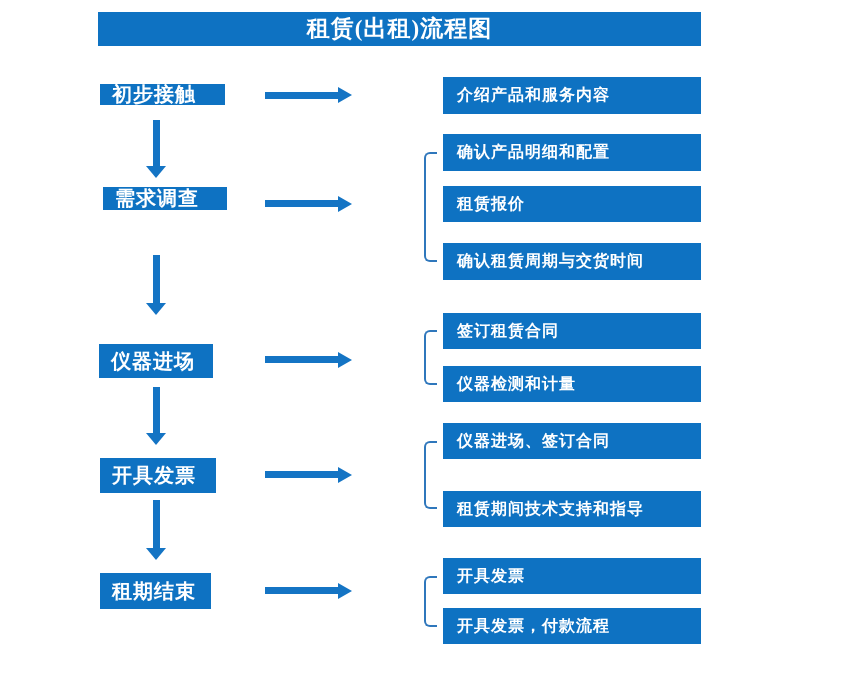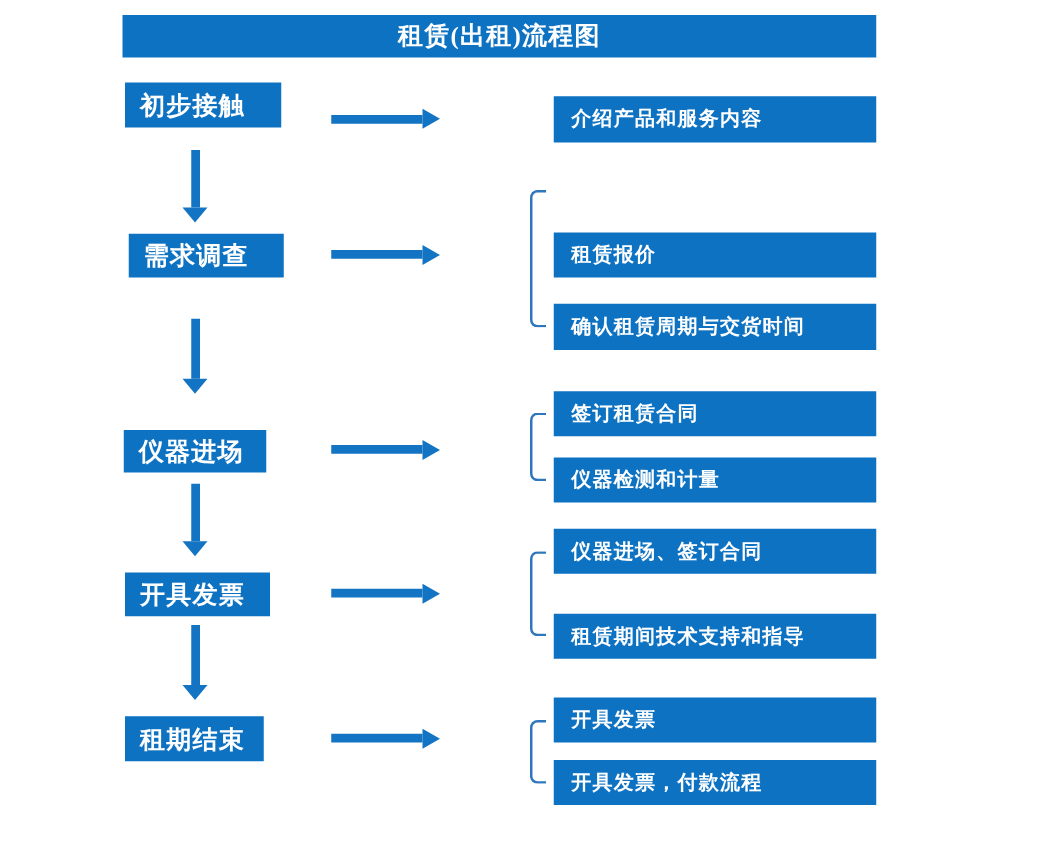--- a/index.html
+++ b/index.html
@@ -5,21 +5,21 @@
   html,body { margin:0; padding:0; background:#ffffff; }
   .canvas {
     position:relative; width:844px; height:688px; overflow:hidden;
     background:var(--background,#ffffff);
     font-family:"Liberation Serif","DejaVu Serif",serif;
     font-weight:bold;
   }
   .title-bar {
     position:absolute; left:98px; top:12px; width:603px; height:34px;
     background:var(--box-fill,#0e72c2); color:var(--box-text,#ffffff);
-    font-size:20px; line-height:34px; text-align:center; letter-spacing:1px;
+    font-size:23px; line-height:34px; text-align:center; letter-spacing:1px;
   }
   .stage-box {
     position:absolute; box-sizing:border-box;
     background:var(--box-fill,#0e72c2); color:var(--box-text,#ffffff);
     font-size:20px; padding-left:12px;
     display:flex; align-items:center; letter-spacing:1px; white-space:nowrap;
   }
   .output-box {
     position:absolute; left:443px; width:258px; height:36px; box-sizing:border-box;
     background:var(--box-fill,#0e72c2); color:var(--box-text,#ffffff);
@@ -41,22 +41,22 @@
     background:transparent;
   }
 </style>
 </head>
 <body>
 
 <div class="canvas">
 
   <div class="title-bar">租赁(出租)流程图</div>
 
-  <div class="stage-box" style="left:100px;top:66px;width:125px;height:36px">初步接触</div>
-  <div class="stage-box" style="left:103px;top:187px;width:124px;height:35px">需求调查</div>
+  <div class="stage-box" style="left:100px;top:84px;width:125px;height:21px">初步接触</div>
+  <div class="stage-box" style="left:103px;top:187px;width:124px;height:23px">需求调查</div>
   <div class="stage-box" style="left:99px;top:344px;width:114px;height:34px">仪器进场</div>
   <div class="stage-box" style="left:100px;top:458px;width:116px;height:35px">开具发票</div>
   <div class="stage-box" style="left:100px;top:573px;width:111px;height:36px">租期结束</div>
 
   <div>
     <div class="v-stem" style="top:120px;height:46px"></div>
     <div class="v-head" style="top:166px"></div>
   </div>
   <div>
     <div class="v-stem" style="top:255px;height:48px"></div>
@@ -91,20 +91,21 @@
     <div class="h-stem" style="top:587px"></div>
     <div class="h-head" style="top:583px"></div>
   </div>
 
   <div class="bracket" style="top:152px;height:110px"></div>
   <div class="bracket" style="top:330px;height:55px"></div>
   <div class="bracket" style="top:441px;height:68px"></div>
   <div class="bracket" style="top:576px;height:51px"></div>
 
   <div class="output-box" style="top:77px;height:37px">介绍产品和服务内容</div>
+  <div class="output-box" style="top:134px;height:37px">确认产品明细和配置</div>
   <div class="output-box" style="top:186px">租赁报价</div>
   <div class="output-box" style="top:243px;height:37px">确认租赁周期与交货时间</div>
   <div class="output-box" style="top:366px">仪器检测和计量</div>
   <div class="output-box" style="top:313px">签订租赁合同</div>
   <div class="output-box" style="top:423px">仪器进场、签订合同</div>
   <div class="output-box" style="top:491px">租赁期间技术支持和指导</div>
   <div class="output-box" style="top:558px">开具发票</div>
   <div class="output-box" style="top:608px">开具发票，付款流程</div>
 
 </div>

